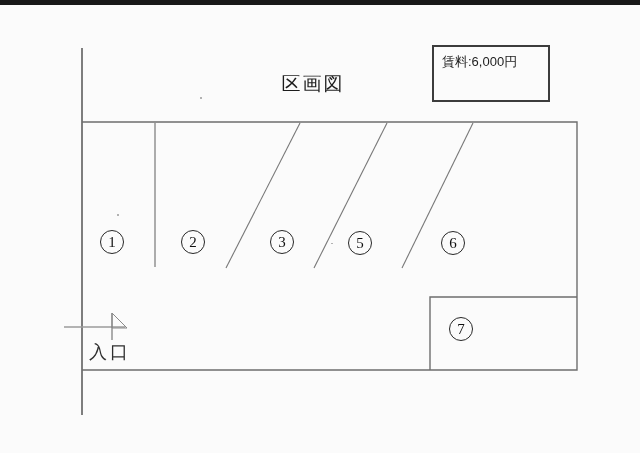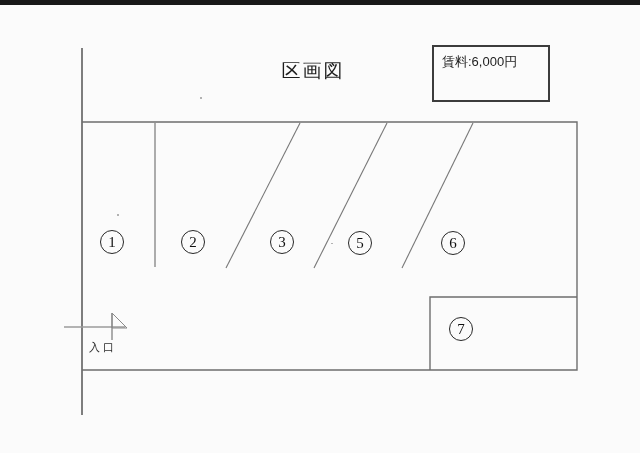--- a/index.html
+++ b/index.html
@@ -27,21 +27,21 @@
   .title-main {
     font-size: 21px;
     letter-spacing: 3px;
     line-height: 24px;
     white-space: nowrap;
   }
   .title-sub {
     font-size: 19px;
     letter-spacing: 2px;
     line-height: 22px;
-    margin-top: 3px;
+    margin-top: 16px;
   }
   .price-box {
     position: absolute;
     left: 432px; top: 45px;
     width: 118px; height: 57px;
     box-sizing: border-box;
     border: 2px solid #3c3c3c;
     background: #fbfbfb;
     padding: 5px 0 0 8px;
     color: #1c1c1c;
@@ -70,21 +70,21 @@
   }
   .badge-1 { left: 100px; top: 230px; }
   .badge-2 { left: 181px; top: 230px; }
   .badge-3 { left: 270px; top: 230px; }
   .badge-5 { left: 348px; top: 231px; }
   .badge-6 { left: 441px; top: 231px; }
   .badge-7 { left: 449px; top: 317px; }
   .entrance-label {
     position: absolute;
     left: 89px; top: 340px;
-    font-size: 11px;
+    font-size: 18px;
     letter-spacing: 3px;
     color: #2e2e2e;
     white-space: nowrap;
   }
   .speck {
     position: absolute;
     width: 2px; height: 2px;
     border-radius: 50%;
     background: #9a9a9a;
   }

